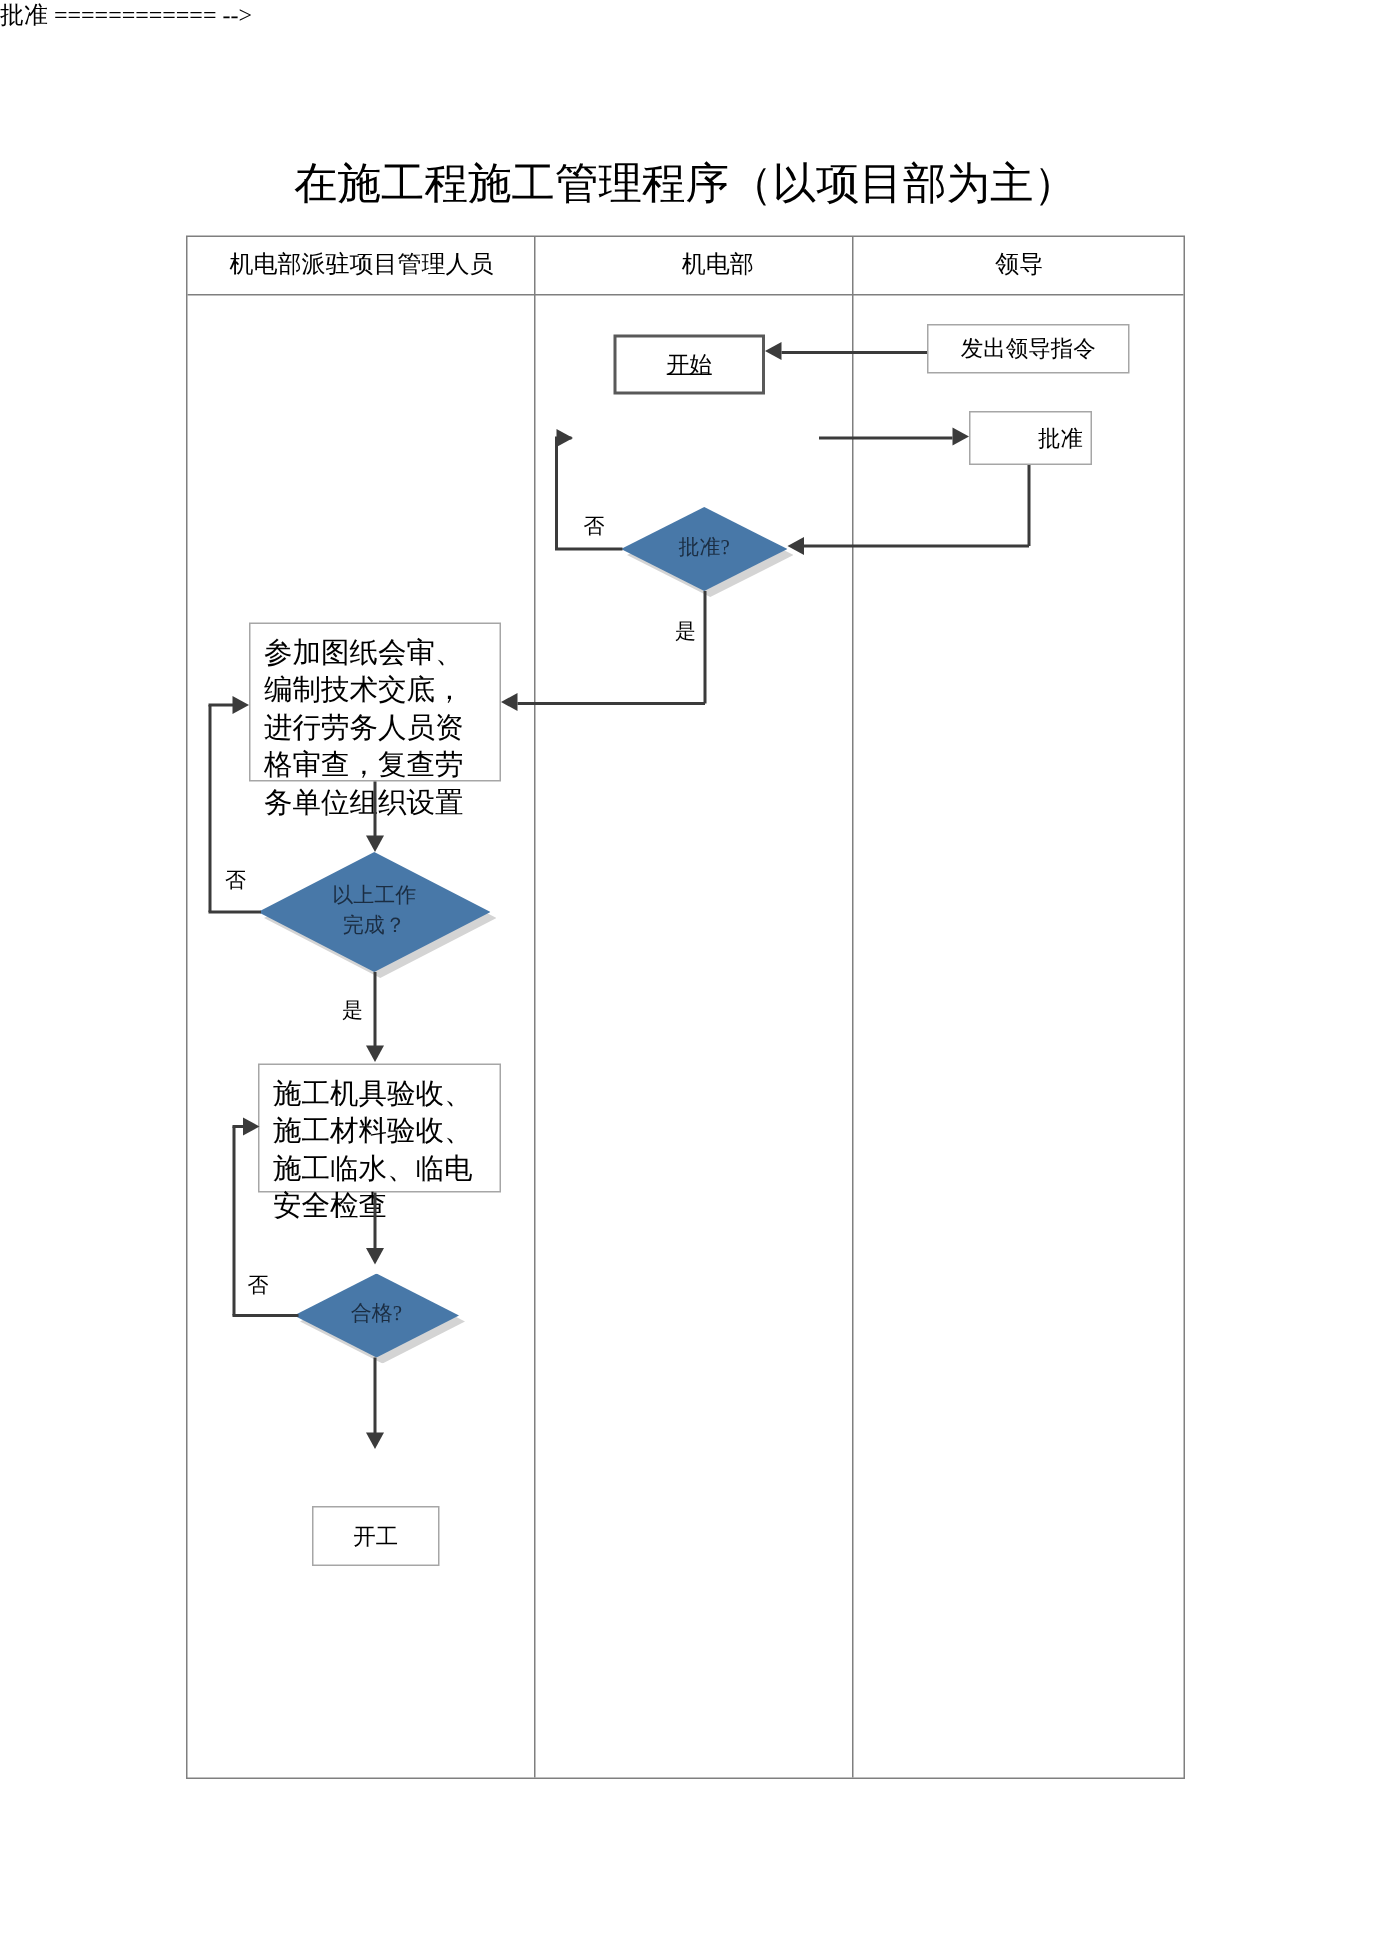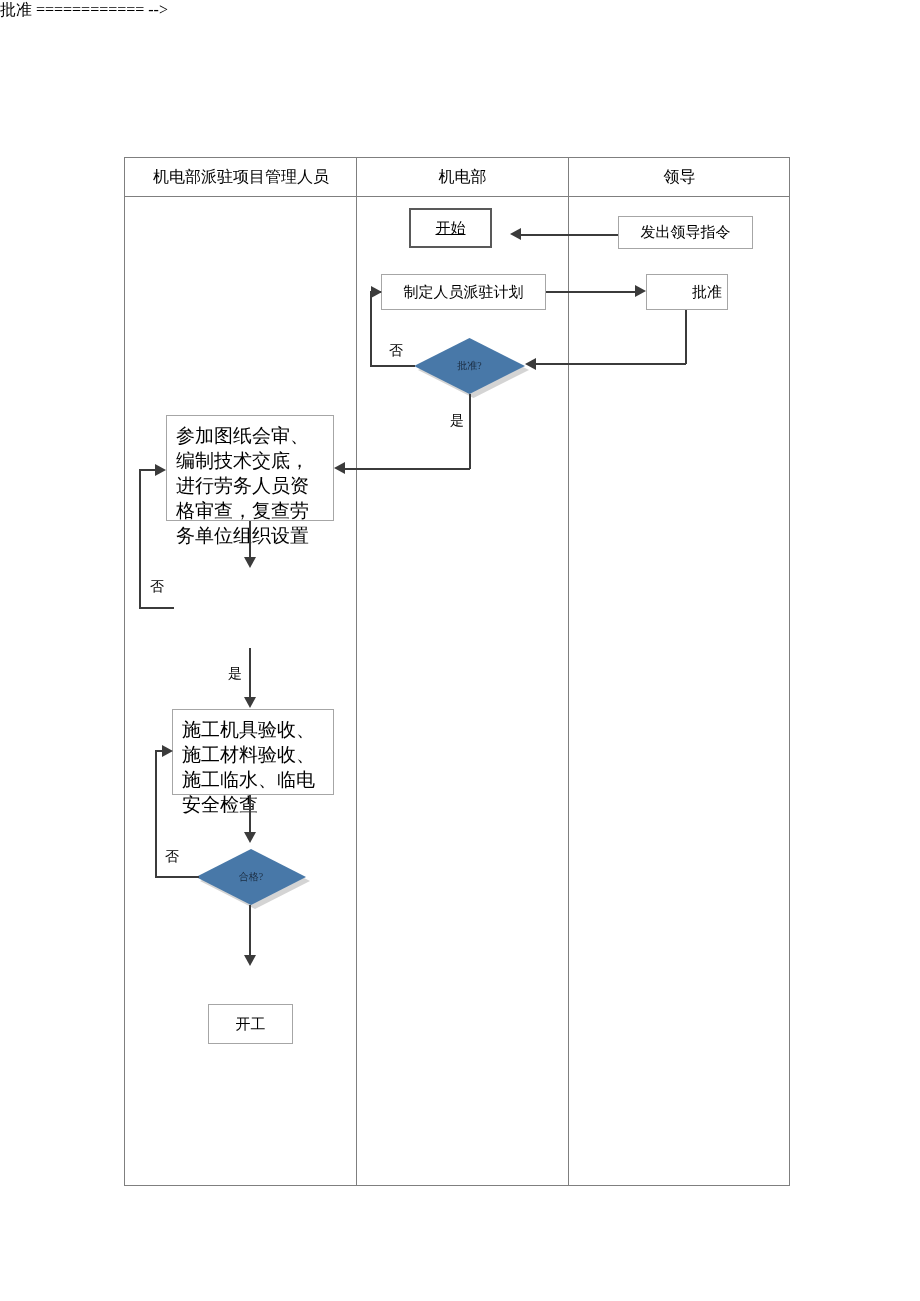--- a/index.html
+++ b/index.html
@@ -65,21 +65,21 @@
     position: absolute;
     top: 0;
     height: 38px;
     line-height: 38px;
     text-align: center;
     font-size: 16px;
     color: #000;
     white-space: nowrap;
   }
   #lane-header-0 { left: 1px;   width: 230px; }
-  #lane-header-1 { left: 232px; width: 211px; }
+  #lane-header-1 { left: 248px; width: 211px; }
   #lane-header-2 { left: 444px; width: 221px; }
 
   
   .node-box {
     position: absolute;
     box-sizing: border-box;
     background: #ffffff;
     border: 1px solid #a6a6a6;
     display: flex;
     align-items: center;
@@ -119,21 +119,21 @@
   }
   .node-diamond .dia-label {
     position: absolute;
     left: 0; top: 0;
     width: 100%;
     height: 100%;
     display: flex;
     flex-direction: column;
     align-items: center;
     justify-content: center;
-    font-size: 10px;
+    font-size: 14px;
     color: #1b2d42;
     line-height: 20px;
     text-align: center;
     z-index: 2;
   }
 
   
   .conn {
     position: absolute;
     background: #3b3b3b;
@@ -165,43 +165,43 @@
     color: #000;
     white-space: nowrap;
   }
 </style>
 </head>
 <body>
 
 <div id="page">
 
   
+  <div id="doc-title">在施工程施工管理程序（以项目部为主）</div>
 
   
   <div id="swimlane-table">
     <div id="header-rule"></div>
     <div class="lane-divider" id="lane-divider-1"></div>
     <div class="lane-divider" id="lane-divider-2"></div>
 
     <div class="lane-header" id="lane-header-0">机电部派驻项目管理人员</div>
     <div class="lane-header" id="lane-header-1">机电部</div>
     <div class="lane-header" id="lane-header-2">领导</div>
   </div>
 
   
-  <div class="node-box thick" style="left:409px; top:208px; width:83px; height:40px;text-decoration:underline;">开始</div>
+  <div class="node-box thick" style="left:409px; top:223px; width:101px; height:40px;text-decoration:underline;">开始</div>
 
   <div class="node-box" style="left:618px; top:216px; width:135px; height:33px;">发出领导指令</div>
 
   
   <div class="conn h" style="left:521px; top:234px; width:97px;"></div>
   <div class="arrow left" style="left:510px; top:228px;"></div>
 
    批准 ============ --&gt;
-  <div class="node-box" style="left:381px; top:274px; width:165px; height:36px;">制定人员派驻计划</div>
 
   <div class="node-box" style="left:646px; top:274px; width:82px; height:36px;padding-left:40px;">批准</div>
 
   
   <div class="conn h" style="left:546px; top:291px; width:89px;"></div>
   <div class="arrow right" style="left:635px; top:285px;"></div>
 
   
   <div class="node-diamond" style="left:414px; top:338px; width:111px; height:56px;">
     <div class="dia-shadow"></div>
@@ -228,20 +228,28 @@
   <div class="edge-label" style="left:450px; top:412px;">是</div>
 
   
   <div class="node-box multiline" style="left:166px; top:415px; width:168px; height:106px;">参加图纸会审、编制技术交底，进行劳务人员资格审查，复查劳务单位组织设置</div>
 
   
   <div class="conn v" style="left:249px; top:521px; height:43px;"></div>
   <div class="arrow down" style="left:244px; top:557px;"></div>
 
   
+  <div class="node-diamond" style="left:172px; top:568px; width:155px; height:80px;">
+    <div class="dia-shadow"></div>
+    <div class="dia-shape"></div>
+    <div class="dia-label">
+      <span>以上工作</span>
+      <span>完成？</span>
+    </div>
+  </div>
 
   
   <div class="conn h" style="left:139px; top:607px; width:35px;"></div>
   <div class="conn v" style="left:139px; top:470px; height:138px;"></div>
   <div class="conn h" style="left:139px; top:469px; width:17px;"></div>
   <div class="arrow right" style="left:155px; top:464px;"></div>
   <div class="edge-label" style="left:150px; top:578px;">否</div>
 
   
   <div class="conn v" style="left:249px; top:648px; height:54px;"></div>

